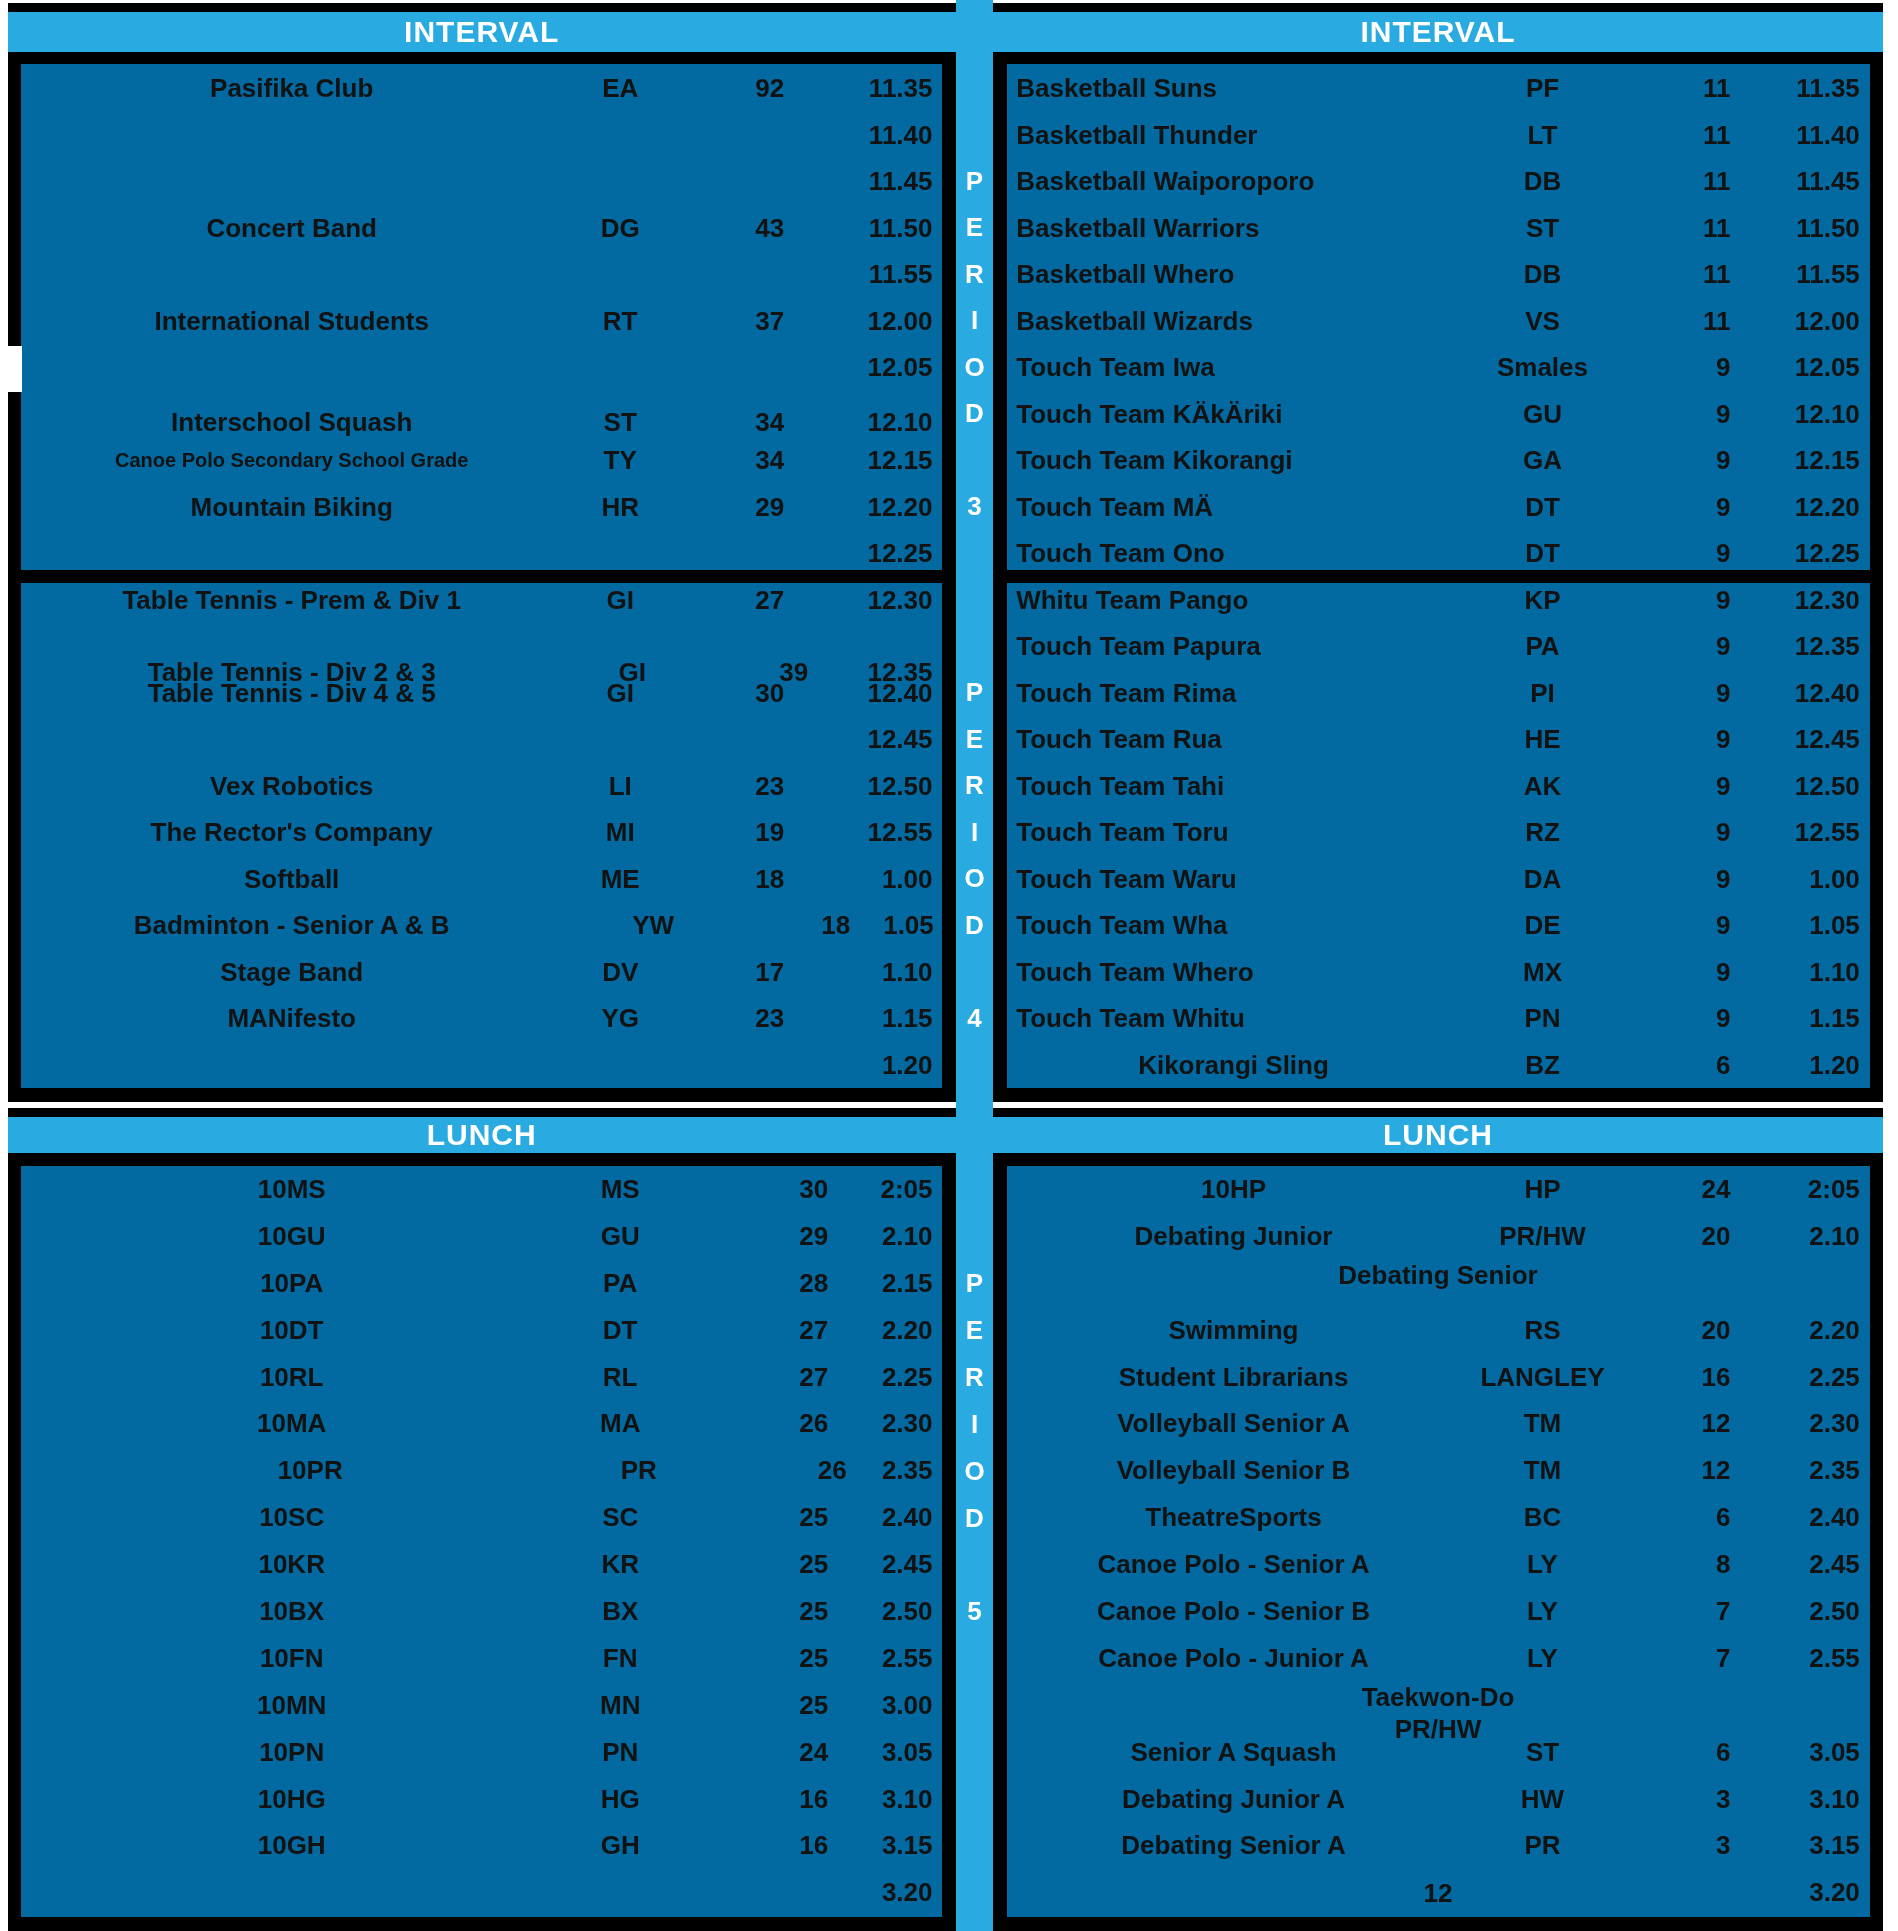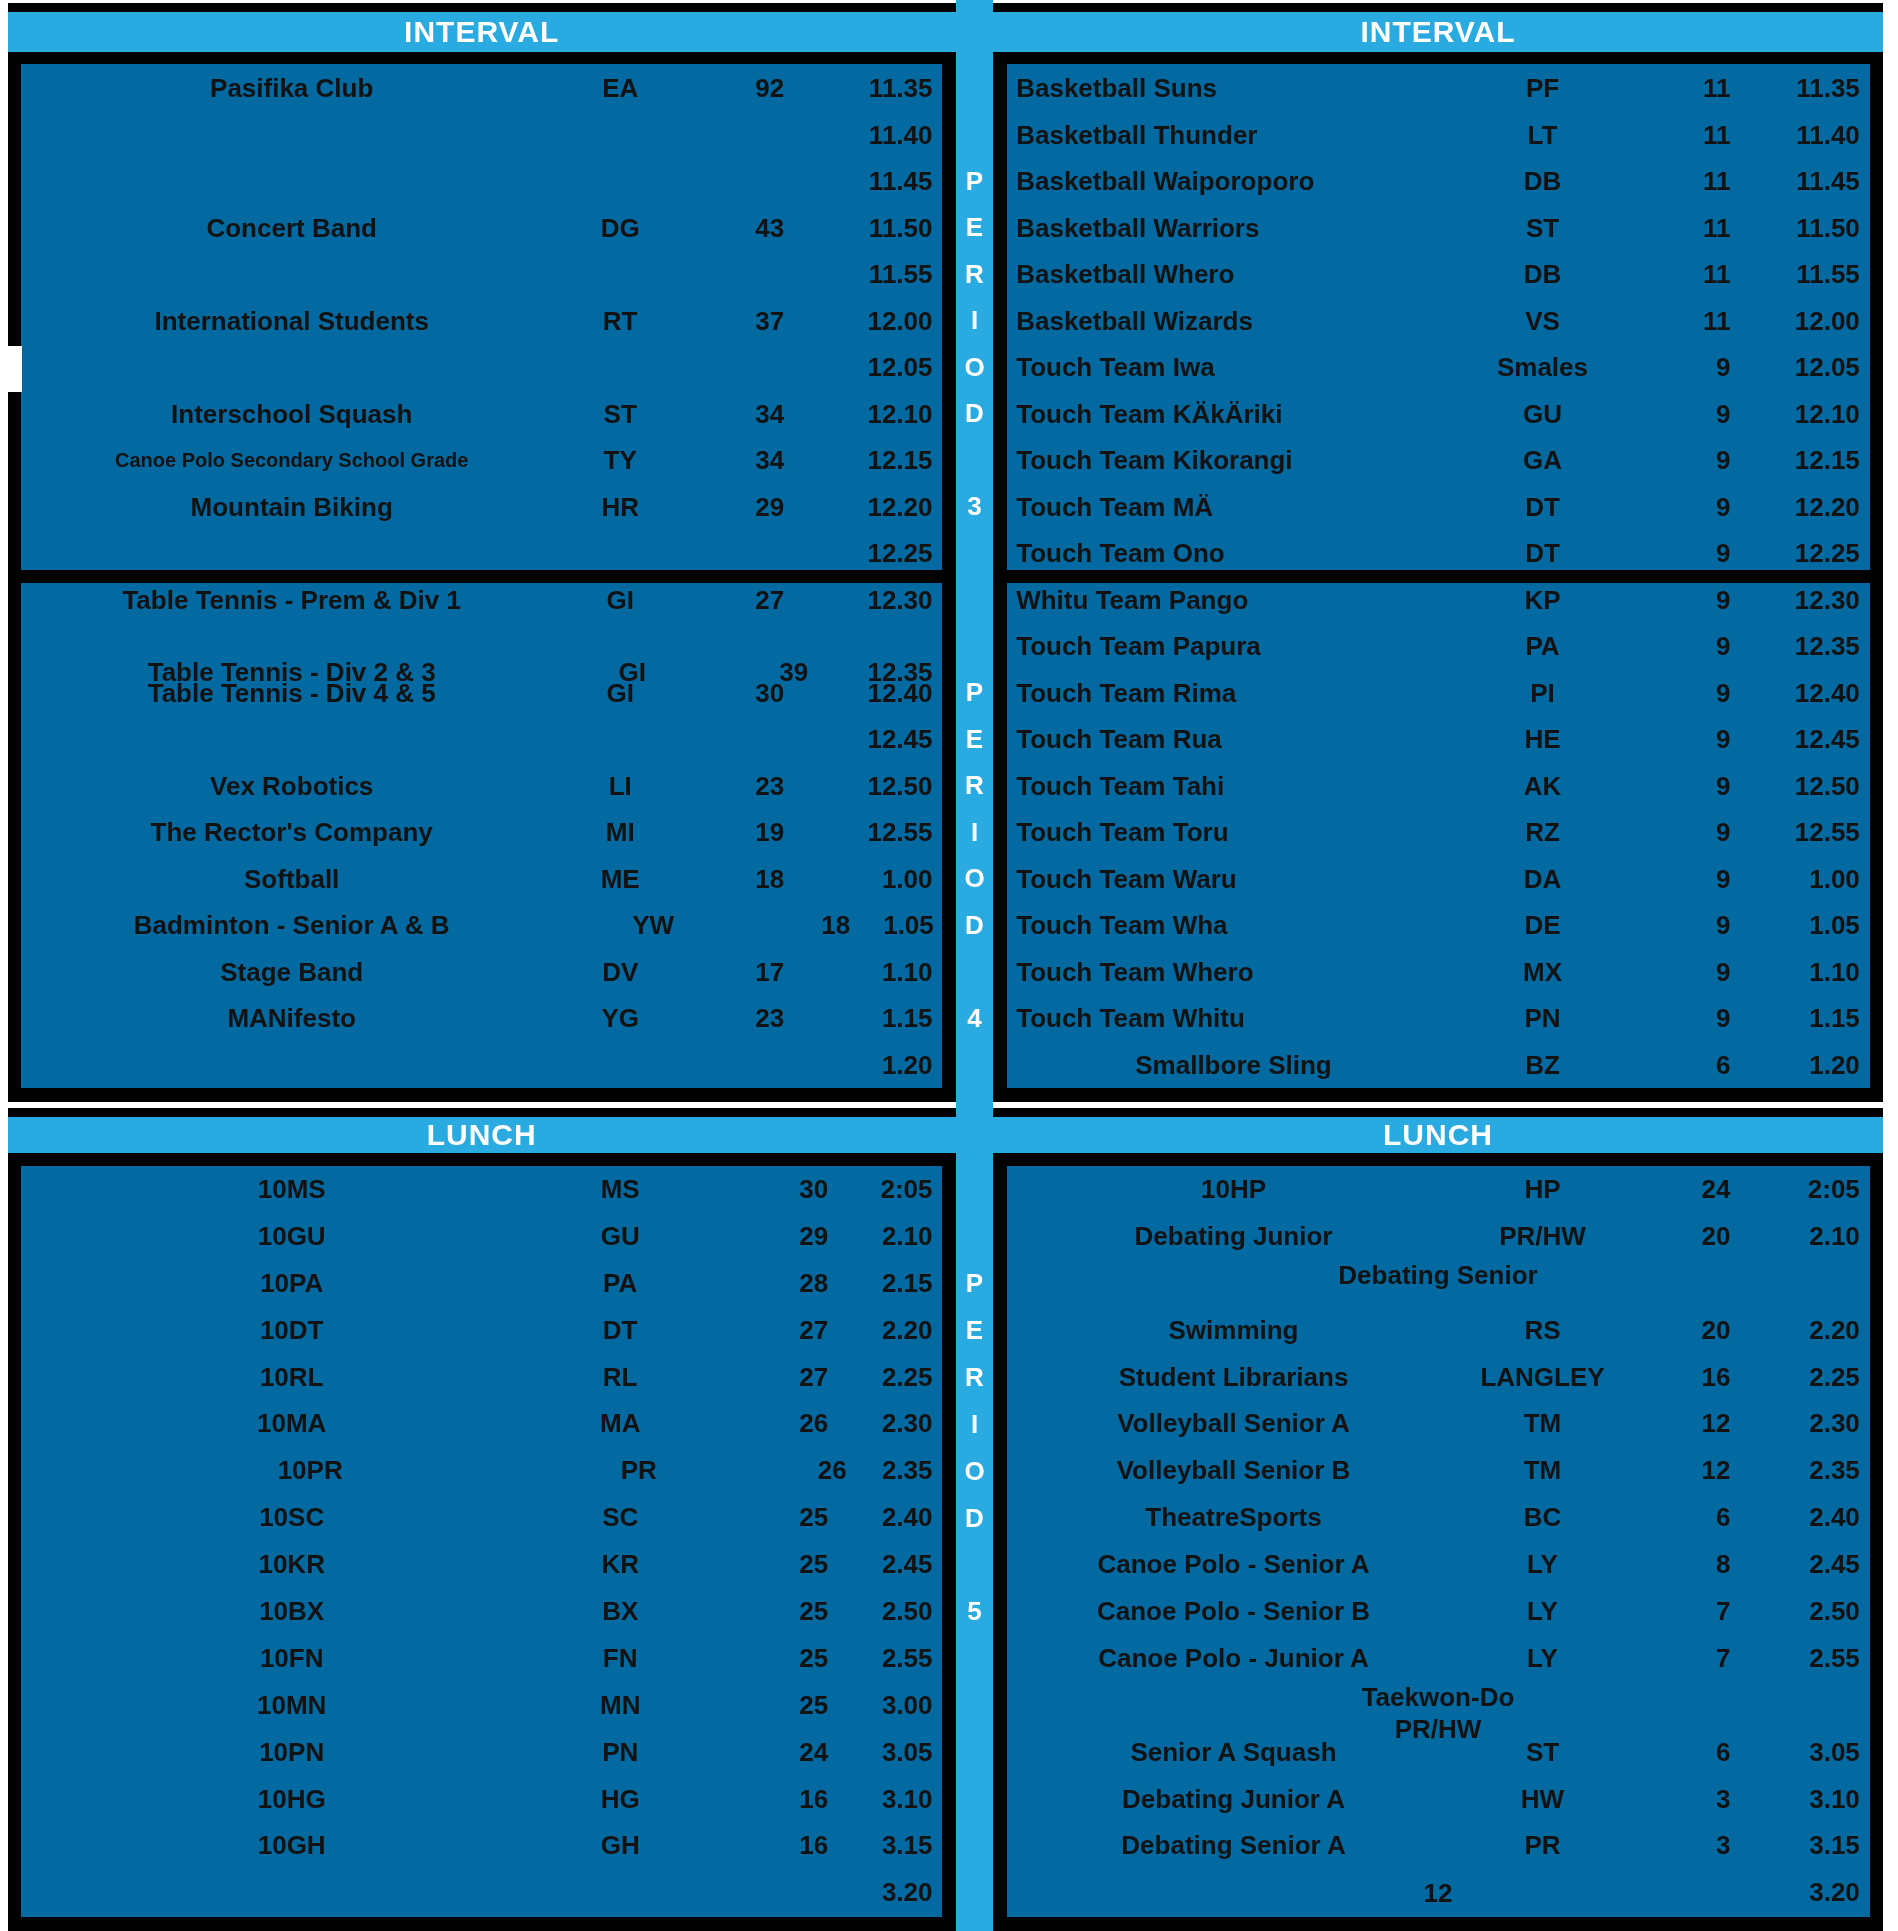--- a/index.html
+++ b/index.html
@@ -127,21 +127,21 @@
         <span class="c-code">RT</span>
         <span class="c-count">37</span>
         <span class="c-time">12.00</span>
       </div>
       <div class="row" style="top: 279px; height: 47px;">
         <span class="c-name"></span>
         <span class="c-code"></span>
         <span class="c-count"></span>
         <span class="c-time">12.05</span>
       </div>
-      <div class="row" style="top: 326px; height: 47px;">
+      <div class="row" style="top: 326px; height: 47px; align-items: flex-end;">
         <span class="c-name">Interschool Squash</span>
         <span class="c-code">ST</span>
         <span class="c-count">34</span>
         <span class="c-time">12.10</span>
       </div>
       <div class="row" style="top: 372px; height: 47px;">
         <span class="c-name small">Canoe Polo Secondary School Grade</span>
         <span class="c-code">TY</span>
         <span class="c-count">34</span>
         <span class="c-time">12.15</span>
@@ -358,21 +358,21 @@
         <span class="c-count">9</span>
         <span class="c-time">1.10</span>
       </div>
       <div class="row" style="top: 930px; height: 47px;">
         <span class="c-name">Touch Team Whitu</span>
         <span class="c-code">PN</span>
         <span class="c-count">9</span>
         <span class="c-time">1.15</span>
       </div>
       <div class="row" style="top: 977px; height: 47px;">
-        <span class="c-name center">Smallbore Sling</span>
+        <span class="c-name center">Kikorangi Sling</span>
         <span class="c-code">BZ</span>
         <span class="c-count">6</span>
         <span class="c-time">1.20</span>
       </div>
       <div class="hdiv" style="top: 505px;"></div>
     </div>
   <div class="sideL"></div>
   <div class="sideR"></div>
   <div class="bbar"></div>
 </section>

